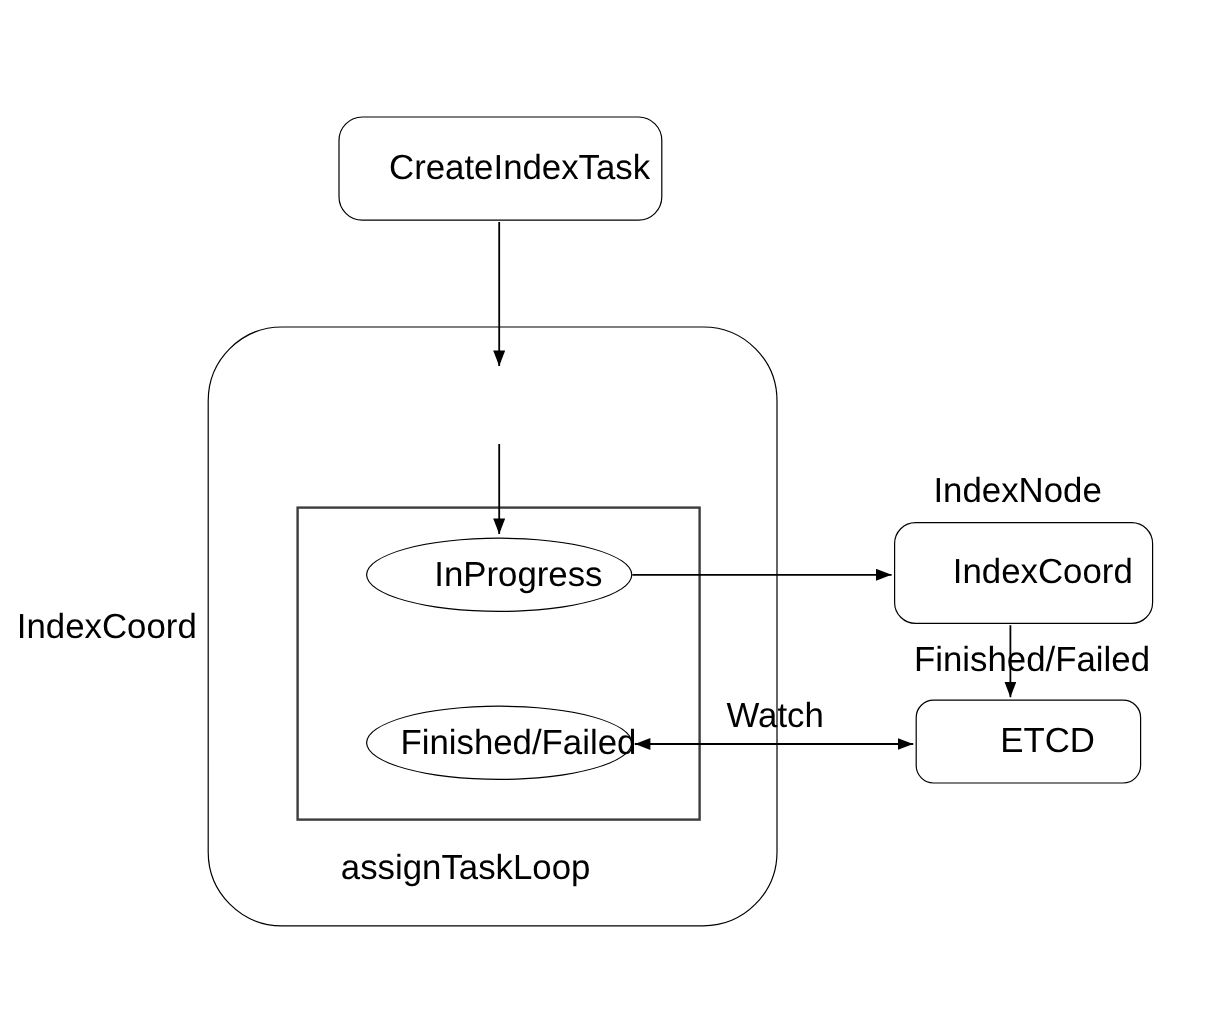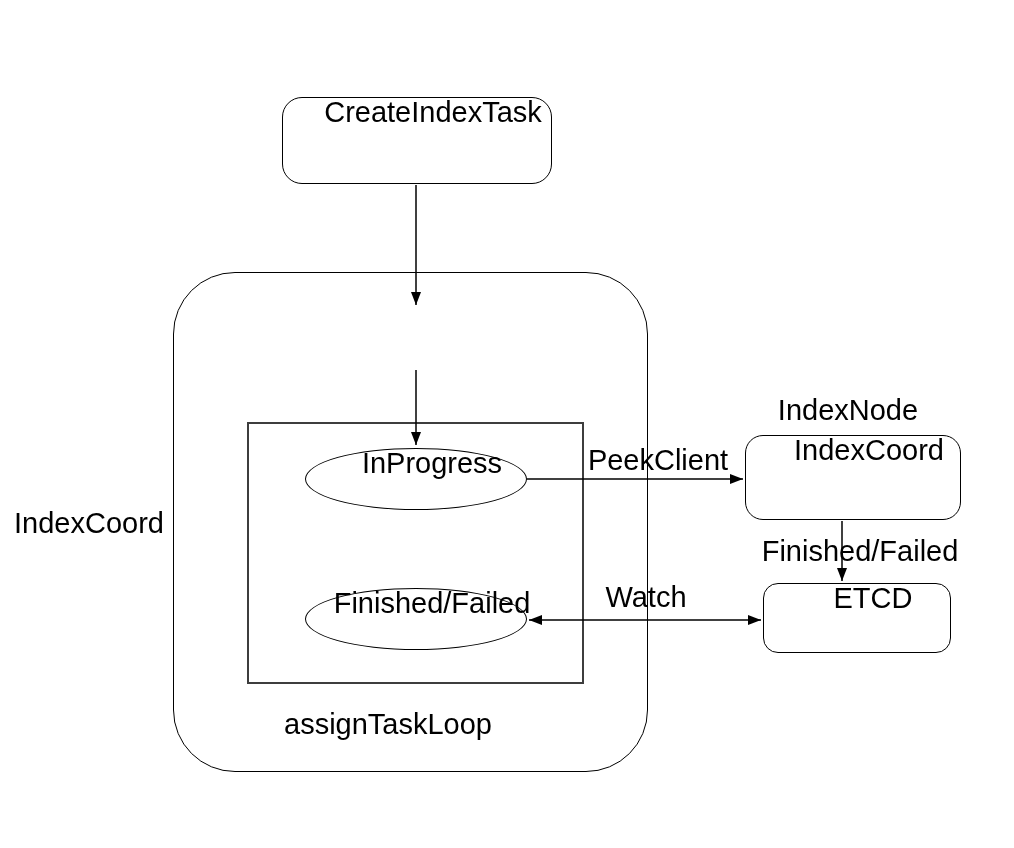--- a/index.html
+++ b/index.html
@@ -35,20 +35,21 @@
     top: 0;
     z-index: 1;
     pointer-events: none;
   }
   .node {
     position: absolute;
     box-sizing: border-box;
     background: #ffffff;
     border: 1.5px solid #000000;
     display: flex;
+    align-items: center;
     justify-content: center;
     z-index: 2;
     font-size: 29px;
     line-height: 1;
     white-space: nowrap;
     padding-left: 32px;
   }
   .rounded-rect {
     border-radius: 20px;
   }
@@ -110,19 +111,18 @@
     <span>ETCD</span>
   </div>
 
 
   <div class="free-label" style="left:89px; top:523px;">IndexCoord</div>
 
   <div class="free-label" style="left:848px; top:410px;text-align:center;">IndexNode</div>
 
   <div class="free-label" style="left:388px; top:724px;">assignTaskLoop</div>
 
-  <div class="free-label" style="left:658px; top:460px;">PeekClient</div>
 
   <div class="free-label" style="left:860px; top:551px;">Finished/Failed</div>
 
   <div class="free-label" style="left:646px; top:597px;">Watch</div>
 
 </div>
 
 </body></html>

